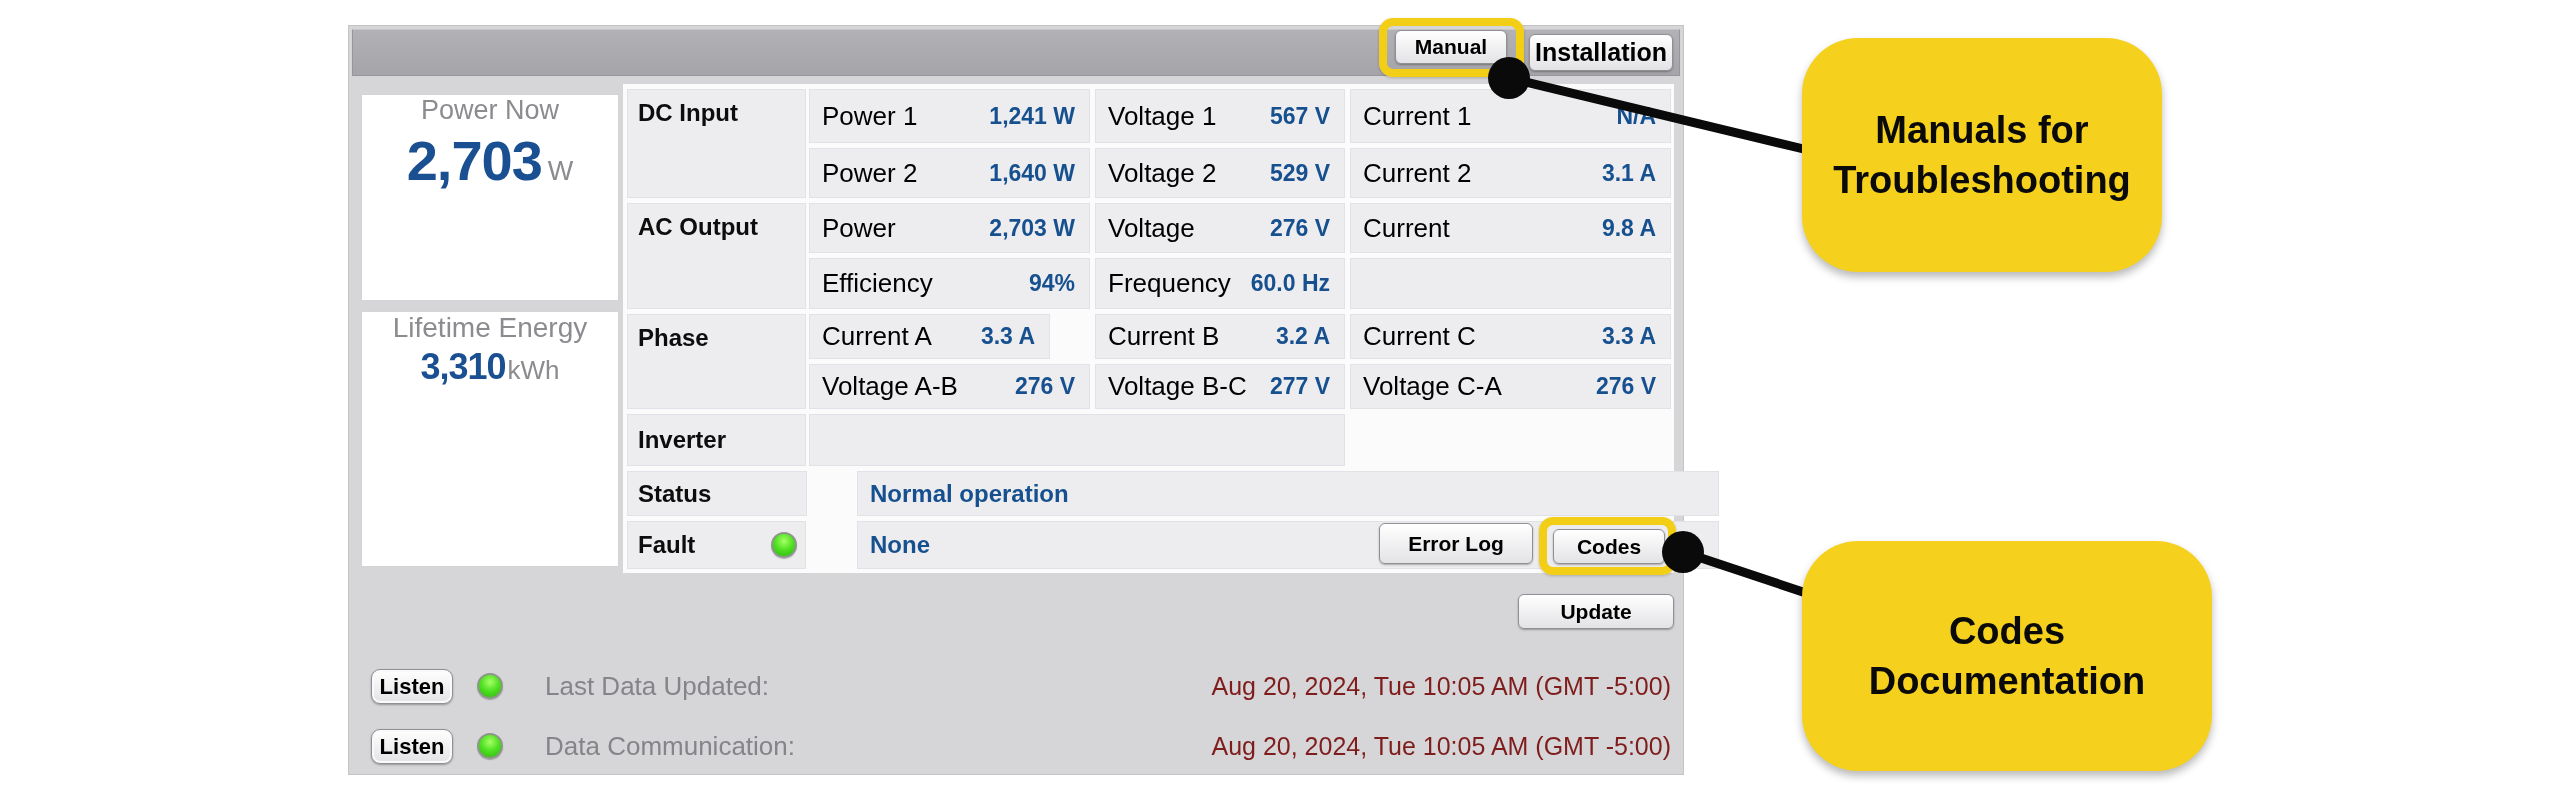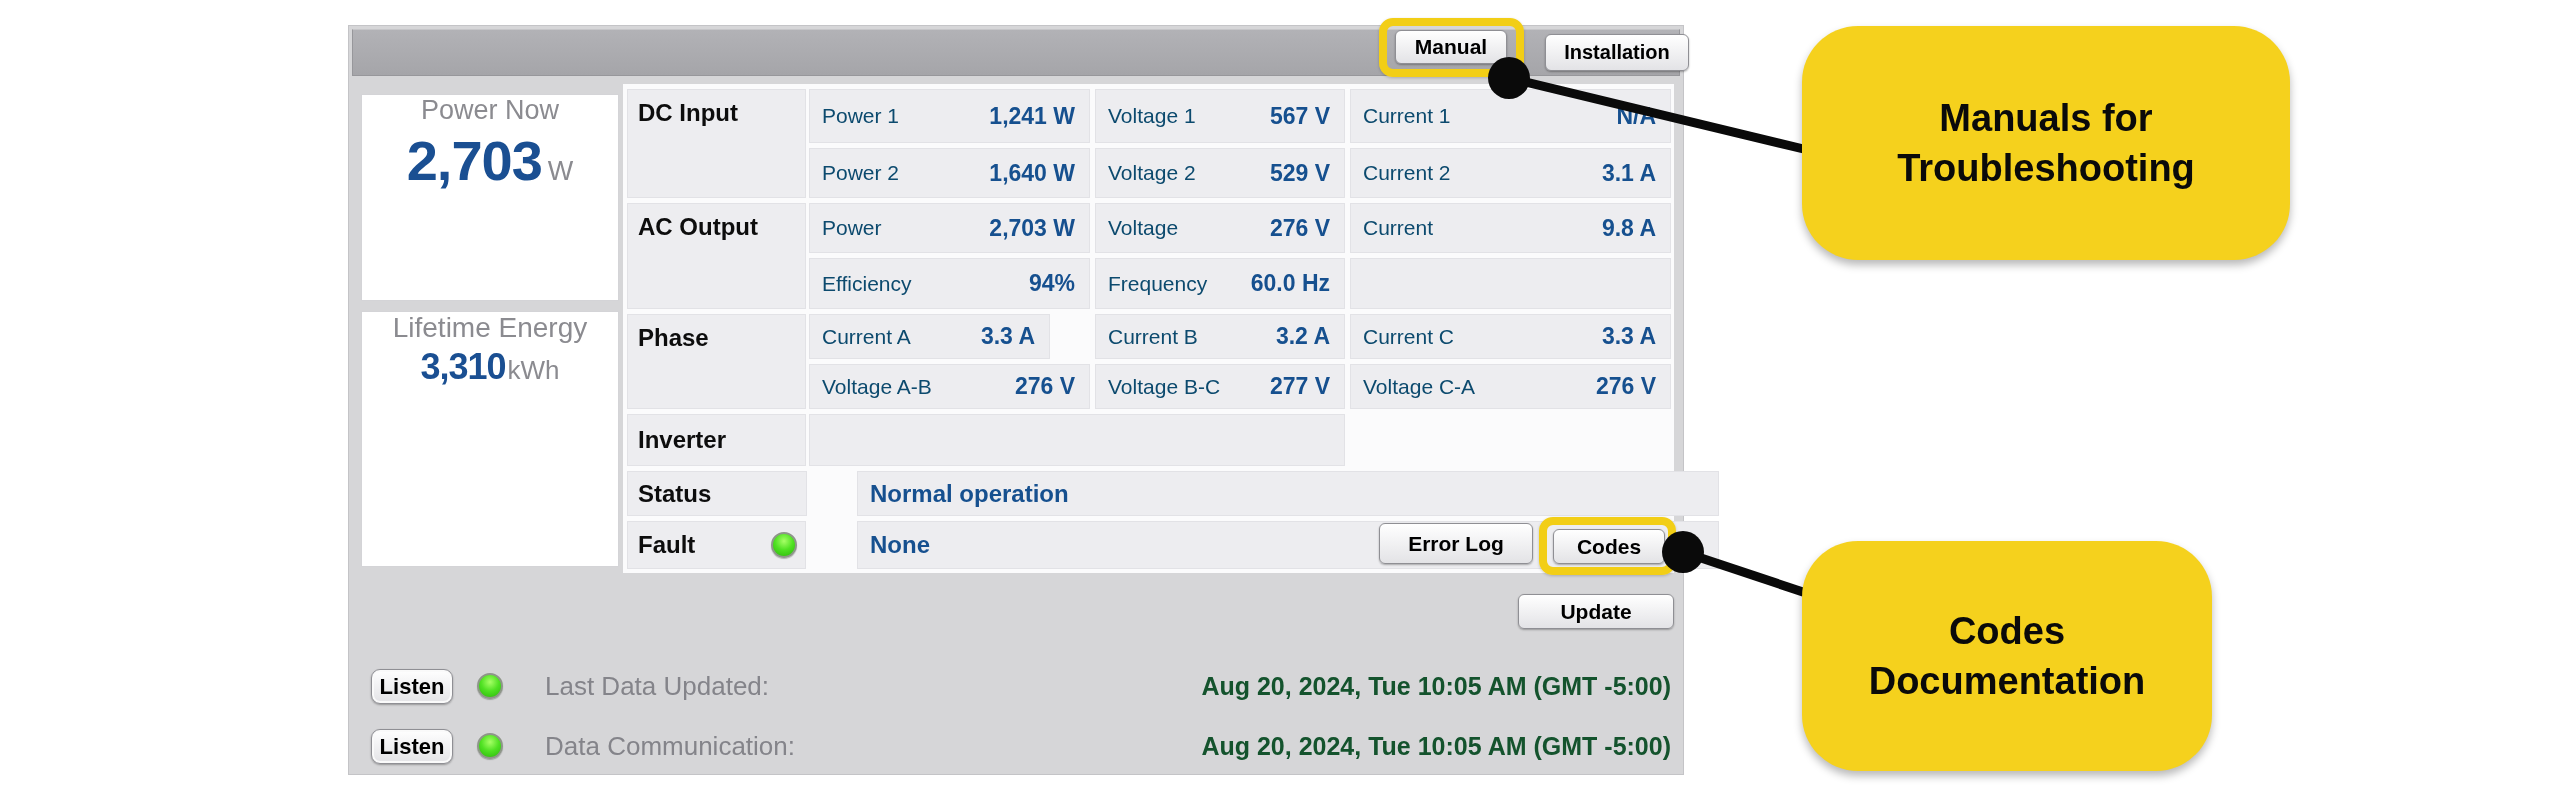--- a/index.html
+++ b/index.html
@@ -28,21 +28,21 @@
   }
   .panel .plabel { color:#8b8b90; font-size:27px; }
   .bignum { display:flex; align-items:baseline; margin-top:2px; }
   .bignum .num { color:#1a4f92; font-weight:bold; font-size:56px; letter-spacing:-1px; }
   .bignum .unit { color:#8b8b90; font-size:27px; margin-left:6px; }
   .cell {
     position:absolute; background:#ededf0; border:1px solid #e2e2e6; box-sizing:border-box;
     display:flex; align-items:center; justify-content:space-between;
     padding:0 14px 0 12px;
   }
-  .cell .lbl { color:#0c4a6e; font-size:21px; white-space:nowrap; }
+  .cell .lbl { color:#000000; font-size:26px; white-space:nowrap; }
   .cell .val { color:#16508f; font-weight:bold; font-size:23px; white-space:nowrap; }
   .rowhdr {
     position:absolute; background:#ededf0; border:1px solid #e2e2e6; box-sizing:border-box;
     font-weight:bold; font-size:24px; color:#0d0d0d; padding-left:10px;
   }
   .rowhdr.tall { padding-top:9px; }
   .rowhdr.short { display:flex; align-items:center; }
   .rowhdr.withled { display:flex; align-items:center; justify-content:space-between; padding-right:8px; }
   .wide-val {
     position:absolute; background:#ededf0; border:1px solid #e2e2e6; box-sizing:border-box;
@@ -66,42 +66,42 @@
     position:absolute; border:8px solid #f2ce16; border-radius:14px;
     box-sizing:border-box; z-index:5; pointer-events:none;
     box-shadow:0 1px 3px rgba(0,0,0,.2);
   }
   .foot-label {
     position:absolute; height:35px; display:flex; align-items:center;
     color:#84848a; font-size:26px;
   }
   .foot-ts {
     position:absolute; height:35px; display:flex; align-items:center; justify-content:flex-end;
-    color:#14532d; font-weight:bold; font-size:25px; width:622px;
+    color:#7f1d1d; font-weight:normal; font-size:25px; width:622px;
   }
   .led-abs { position:absolute; }
   
   .overlay { position:absolute; left:0; top:0; z-index:6; pointer-events:none; }
   .callout {
     position:absolute; background:#f5d11d; border-radius:56px; z-index:7;
     display:flex; align-items:center; justify-content:center; text-align:center;
     font-weight:bold; font-size:38px; color:#0a0a0a; line-height:1.32;
     white-space:pre-line; box-shadow:0 5px 8px rgba(0,0,0,.28);
   }
 </style>
 </head>
 <body>
 
 <div class="widget">
 
   <div class="topbar"></div>
 
   <div class="ring" style="left:1030px; top:-8px; width:145px; height:59px;"></div>
   <button class="btn" style="left:1046px; top:4px; width:112px; height:34px;">Manual</button>
-  <button class="btn" style="left:1180px; top:8px; width:144px; height:37px; font-size:20px;margin-left:16px;">Installation</button>
+  <button class="btn" style="left:1180px; top:8px; width:144px; height:37px; font-size:25px;">Installation</button>
 
   <div class="table-bg"></div>
 
   <div class="panel" style="top:68px; height:207px;">
     <div class="plabel">Power Now</div>
     <div class="bignum">
       <span class="num">2,703</span>
       <span class="unit">W</span>
     </div>
   </div>
@@ -221,16 +221,16 @@
 
 </div>
 
 <svg class="overlay" width="2552" height="808">
   <line x1="1509" y1="78" x2="1812" y2="151" stroke="#0a0a0a" stroke-width="9"></line>
   <circle cx="1509" cy="78" r="21" fill="#0a0a0a"></circle>
   <line x1="1683" y1="552" x2="1812" y2="595" stroke="#0a0a0a" stroke-width="9"></line>
   <circle cx="1683" cy="552" r="21" fill="#0a0a0a"></circle>
 </svg>
 
-<div class="callout" style="left:1802px; top:26px; width:488px; height:234px;">Manuals for
+<div class="callout" style="left:1802px; top:38px; width:360px; height:234px;">Manuals for
 Troubleshooting</div>
 <div class="callout" style="left:1802px; top:541px; width:410px; height:230px;">Codes
 Documentation</div>
 
 </body></html>

